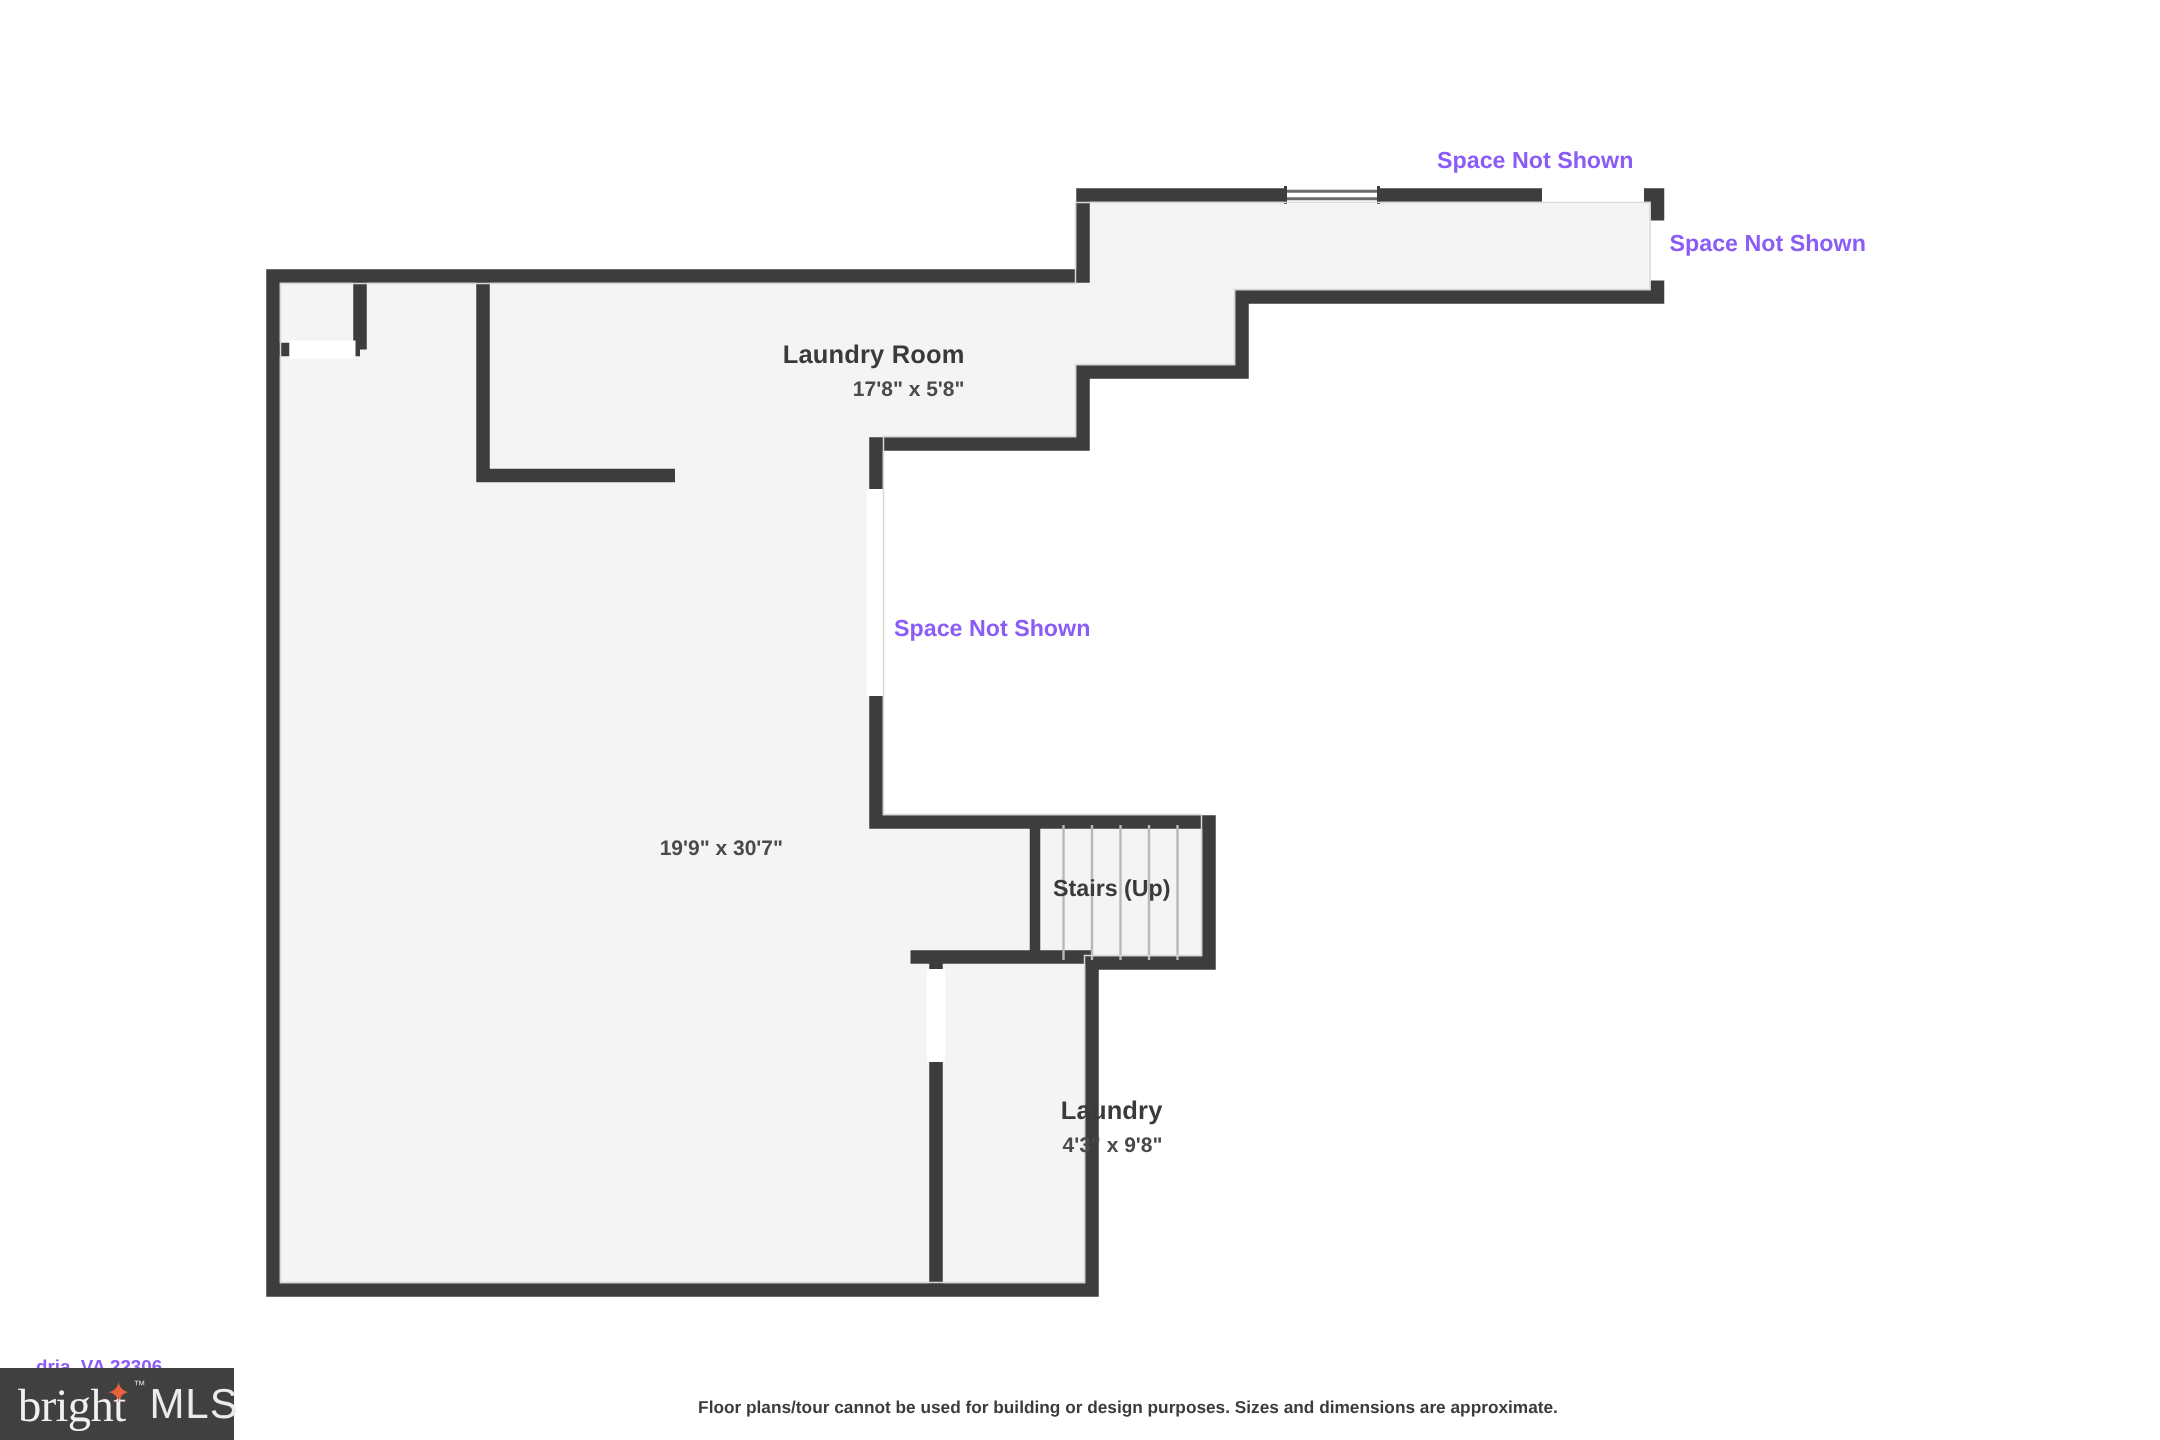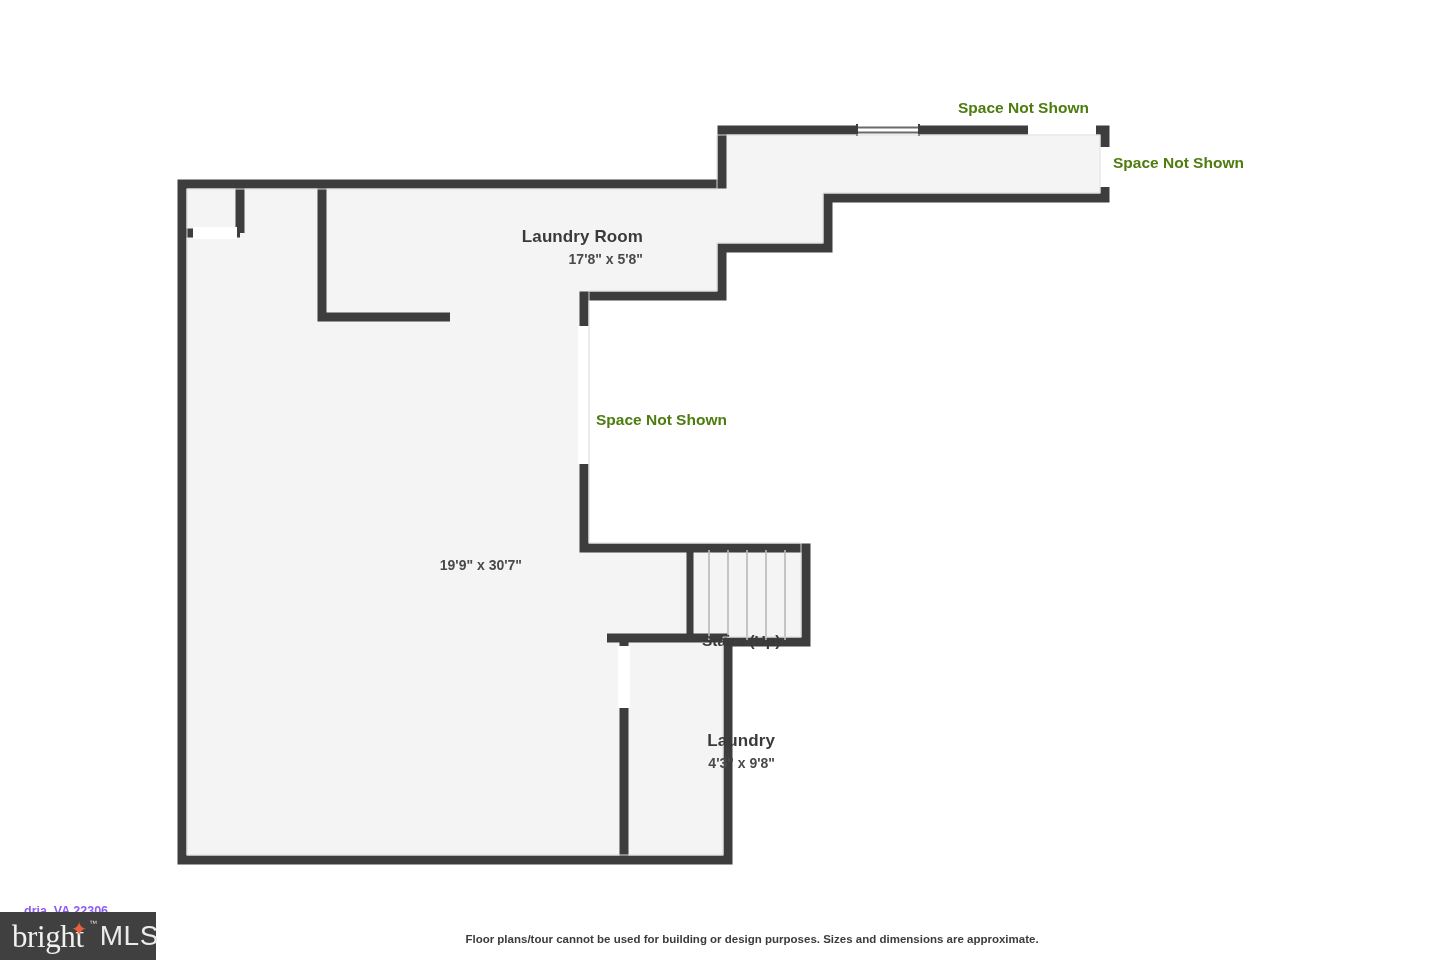--- a/index.html
+++ b/index.html
@@ -43,21 +43,21 @@
   .room-dims {
     font-size: 14px;
     font-weight: bold;
     color: #4a4a4a;
     margin-top: 2px;
   }
   .note-label {
     position: absolute;
     font-size: 15.5px;
     font-weight: bold;
-    color: #4d7c0f;
+    color: #8b5cf6;
     white-space: nowrap;
   }
   .stairs-label {
     position: absolute;
     font-size: 15.5px;
     font-weight: bold;
     color: #3a3a3a;
     white-space: nowrap;
   }
 
@@ -220,21 +220,21 @@
 
 <div class="room-label" style="left:262px; top:554px; width:260px;">
   <div class="room-dims">19'9" x 30'7"</div>
 </div>
 
 <div class="room-label" style="left:575px; top:730px; width:200px;">
   <div class="room-name">Laundry</div>
   <div class="room-dims">4'3" x 9'8"</div>
 </div>
 
-<div class="stairs-label" style="left:702px; top:584px;margin-top:48px;">Stairs (Up)</div>
+<div class="stairs-label" style="left:702px; top:584px;">Stairs (Up)</div>
 
 <div class="note-label" style="left:958px; top:99px;">Space Not Shown</div>
 
 <div class="note-label" style="left:1113px; top:154px;">Space Not Shown</div>
 
 <div class="note-label" style="left:596px; top:411px;">Space Not Shown</div>
 
 <div id="address-text">dria, VA 22306</div>
 
 <div id="disclaimer-text">Floor plans/tour cannot be used for building or design purposes. Sizes and dimensions are approximate.</div>

